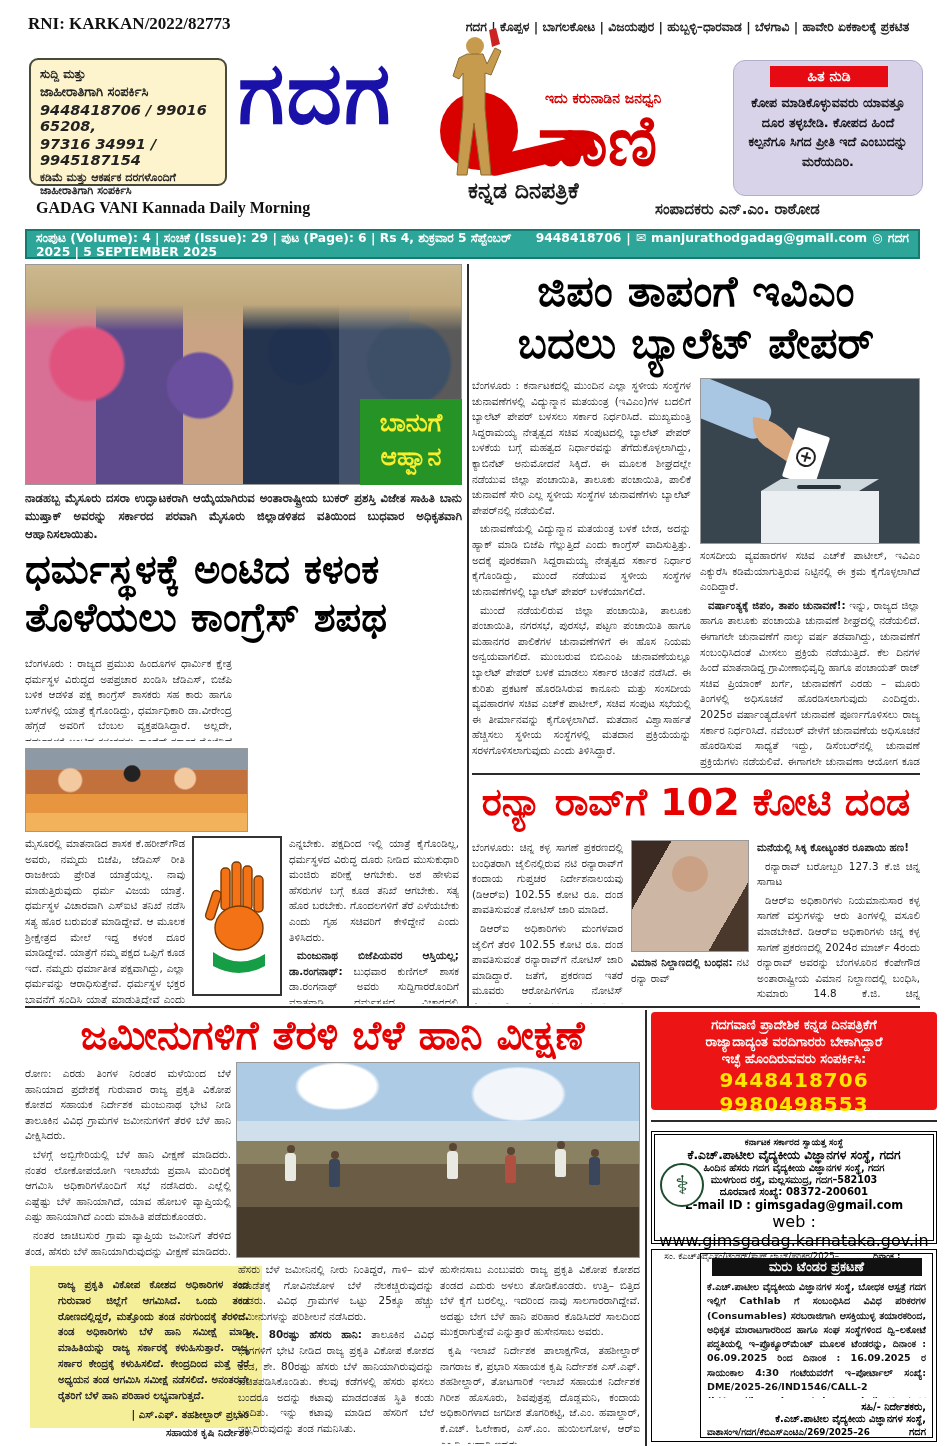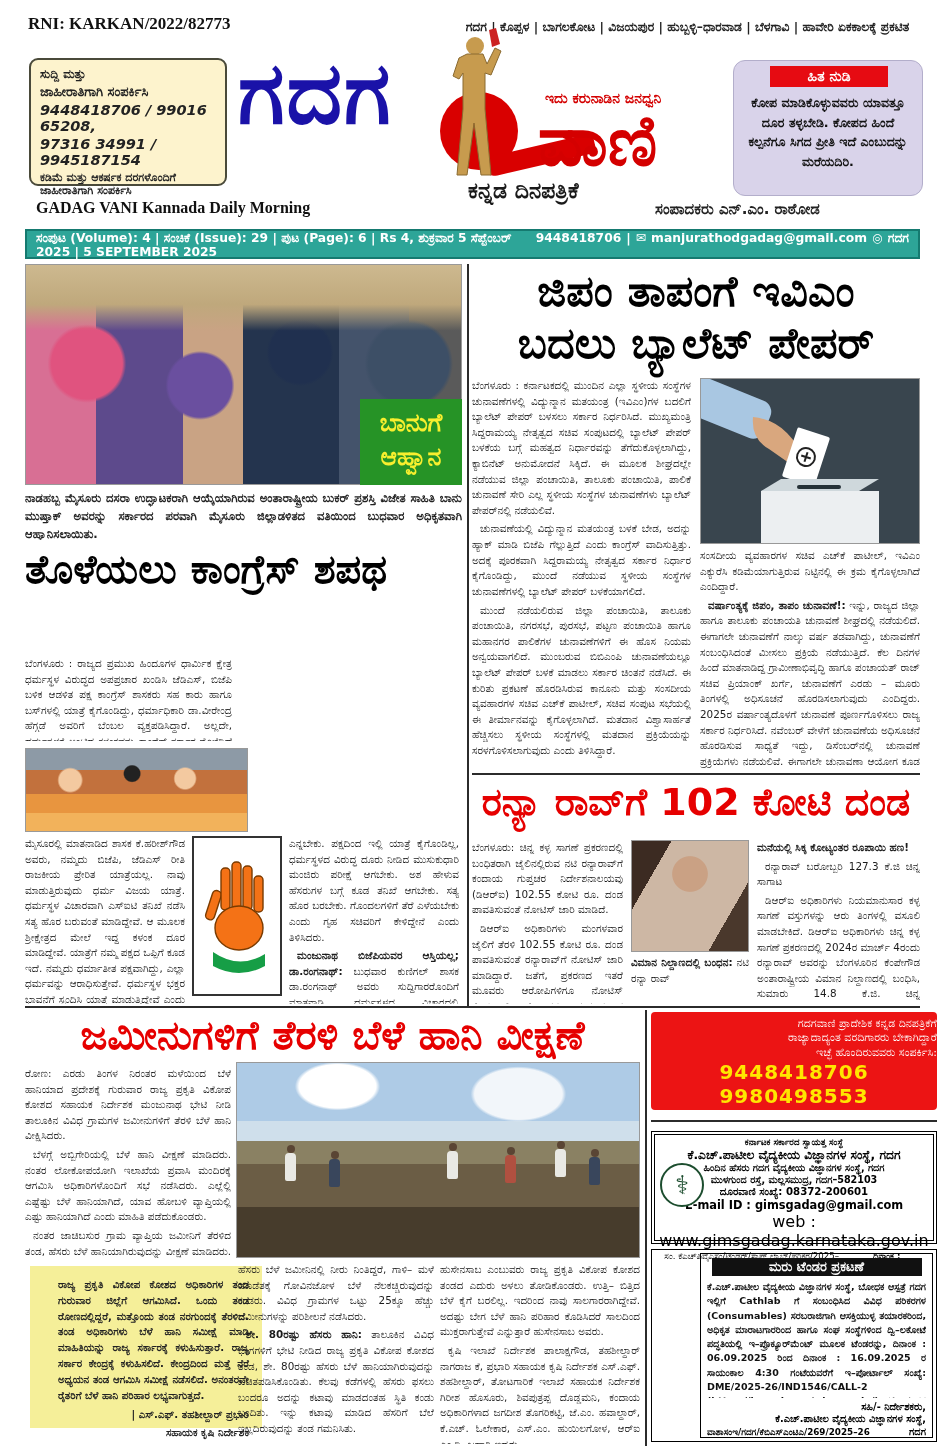--- a/index.html
+++ b/index.html
@@ -73,21 +73,21 @@
   .p-white { background:#e9e9e4; } .p-dark { background:#39465c; } .p-check { background:#b05040; }
 
   .congress-box { border:2px solid #333; background:#fff; display:flex; align-items:center; justify-content:center; }
   .divider-v { border-left:2px solid #2b2b2b; }
   .divider-h { border-top:2px solid #2b2b2b; }
 
   .quote-box { background:#f5ef99; padding:11px 13px 8px; font-size:10.2px; font-weight:bold; line-height:1.55; color:#222; text-align:justify; }
   .quote-attr { text-align:right; font-weight:bold; margin-top:3px; }
 
   .recruit-box { background:#ec1414; border-radius:4px; color:#fff; text-align:center; padding-top:5px; }
-  .recruit-box .rl { font-size:11px; font-weight:normal; line-height:1.3;text-align:right; }
+  .recruit-box .rl { font-size:13px; font-weight:bold; line-height:1.3; }
   .recruit-box .rp { font-size:20px; font-weight:bold; color:#ffe600; line-height:1.2; letter-spacing:1px; }
 
   .gims-box { border:1px solid #000; padding:2px; }
   .gims-inner { border:1px solid #000; height:100%; position:relative; padding:2px 4px 2px 4px; text-align:center; }
   .gims-inner .g1{font-size:8.6px;font-weight:bold;}
   .gims-inner .g2{font-size:12.2px;font-weight:bold;}
   .gims-inner .g3{font-size:9.6px;font-weight:bold;}
   .gims-inner .g4{font-size:9.6px;font-weight:bold;}
   .gims-inner .g5{font-size:10.2px;font-weight:bold;}
   .gims-inner .g6{font-size:11.4px;font-weight:bold;}
@@ -158,20 +158,21 @@
   </div>
 
   <div class="abs photo photo-group" style="left:25px; top:264px; width:437px; height:221px;"></div>
   <div class="abs green-overlay kn" style="left:360px; top:399px; width:102px; height:86px;">
     <div>ಬಾನುಗೆ</div>
     <div>ಆಹ್ವಾನ</div>
   </div>
   <div class="abs caption kn clip" style="left:25px; top:490px; width:437px; height:50px;">ನಾಡಹಬ್ಬ ಮೈಸೂರು ದಸರಾ ಉದ್ಘಾಟಕರಾಗಿ ಆಯ್ಕೆಯಾಗಿರುವ ಅಂತಾರಾಷ್ಟ್ರೀಯ ಬುಕರ್ ಪ್ರಶಸ್ತಿ ವಿಜೇತ ಸಾಹಿತಿ ಬಾನು ಮುಷ್ತಾಕ್ ಅವರನ್ನು ಸರ್ಕಾರದ ಪರವಾಗಿ ಮೈಸೂರು ಜಿಲ್ಲಾಡಳಿತದ ವತಿಯಿಂದ ಬುಧವಾರ ಅಧಿಕೃತವಾಗಿ ಆಹ್ವಾನಿಸಲಾಯಿತು.</div>
 
   <div class="abs hl-black kn" style="left:25px; top:545px; width:437px; font-size:40px;">
+    <div>ಧರ್ಮಸ್ಥಳಕ್ಕೆ ಅಂಟಿದ ಕಳಂಕ</div>
     <div>ತೊಳೆಯಲು ಕಾಂಗ್ರೆಸ್ ಶಪಥ</div>
   </div>
 
   <div class="abs" style="left:25px; top:656px; width:437px; height:176px; display:flex; gap:7px;flex-direction:column;">
     <div class="body-txt kn clip" style="width:207px; height:176px;">
       <p>ಬೆಂಗಳೂರು : ರಾಜ್ಯದ ಪ್ರಮುಖ ಹಿಂದೂಗಳ ಧಾರ್ಮಿಕ ಕ್ಷೇತ್ರ ಧರ್ಮಸ್ಥಳ ವಿರುದ್ಧದ ಅಪಪ್ರಚಾರ ಖಂಡಿಸಿ ಜೆಡಿಎಸ್, ಬಿಜೆಪಿ ಬಳಿಕ ಆಡಳಿತ ಪಕ್ಷ ಕಾಂಗ್ರೆಸ್ ಶಾಸಕರು ಸಹ ಕಾರು ಹಾಗೂ ಬಸ್‌ಗಳಲ್ಲಿ ಯಾತ್ರೆ ಕೈಗೊಂಡಿದ್ದು, ಧರ್ಮಾಧಿಕಾರಿ ಡಾ.ವೀರೇಂದ್ರ ಹೆಗ್ಗಡೆ ಅವರಿಗೆ ಬೆಂಬಲ ವ್ಯಕ್ತಪಡಿಸಿದ್ದಾರೆ. ಅಲ್ಲದೇ, ಧರ್ಮಸ್ಥಳಕ್ಕೆ ಅಂಟಿದ್ದ ಕಳಂಕವನ್ನು ಕಾಂಗ್ರೆಸ್ ಸರ್ಕಾರ ತೊಳೆದಿದೆ ಎಂದು ಕೈ ನಾಯಕರು ಪ್ರತಿಪಾದಿಸಿದ್ದಾರೆ.</p>
       <p>ಮೈಸೂರು ನಗರ ಕಾಂಗ್ರೆಸ್ ಸಮಿತಿ ಚಾಮರಾಜಕ್ಷೇತ್ರದ ವತಿಯಿಂದ ಶಾಸಕ ಕೆ.ಹರೀಶ್ ಗೌಡ ನೇತೃತ್ವದಲ್ಲಿ ಕೈಗೊಂಡ ಧರ್ಮ ವಿಜಯ ಯಾತ್ರೆಗೆ ಬುಧವಾರ ಶಾಸಕ ಶಿವಲಿಂಗೇಗೌಡ ಚಾಲನೆ ನೀಡಿದರು. ಸುಮಾರು 2000ಕ್ಕೂ ಅಧಿಕ ಜನರು 30 ಬಸ್ ಮತ್ತು ಕಾರುಗಳಲ್ಲಿ ನಗರದ ಕೋಟೆ ಆಂಜನೇಯಸ್ವಾಮಿ ದೇವಸ್ಥಾನದಿಂದ ಧರ್ಮಸ್ಥಳಕ್ಕೆ ತೆರಳಿದರು. ಇನ್ನೂ ಕುಣಿಗಲ್ ಶಾಸಕ ಡಾ.ರಂಗನಾಥ್ ಅವರು ಸೇರಿದಂತೆ 200 ಕಾರುಗಳಲ್ಲಿ ಭಕ್ತರನ್ನು ಕರೆದುಕೊಂಡು ಕ್ಷೇತ್ರಕ್ಕೆ ಹೋಗಲಿದ್ದಾರೆ.</p>
     </div>
     <div class="photo photo-procession" style="width:223px; height:172px;"></div>
   </div>

